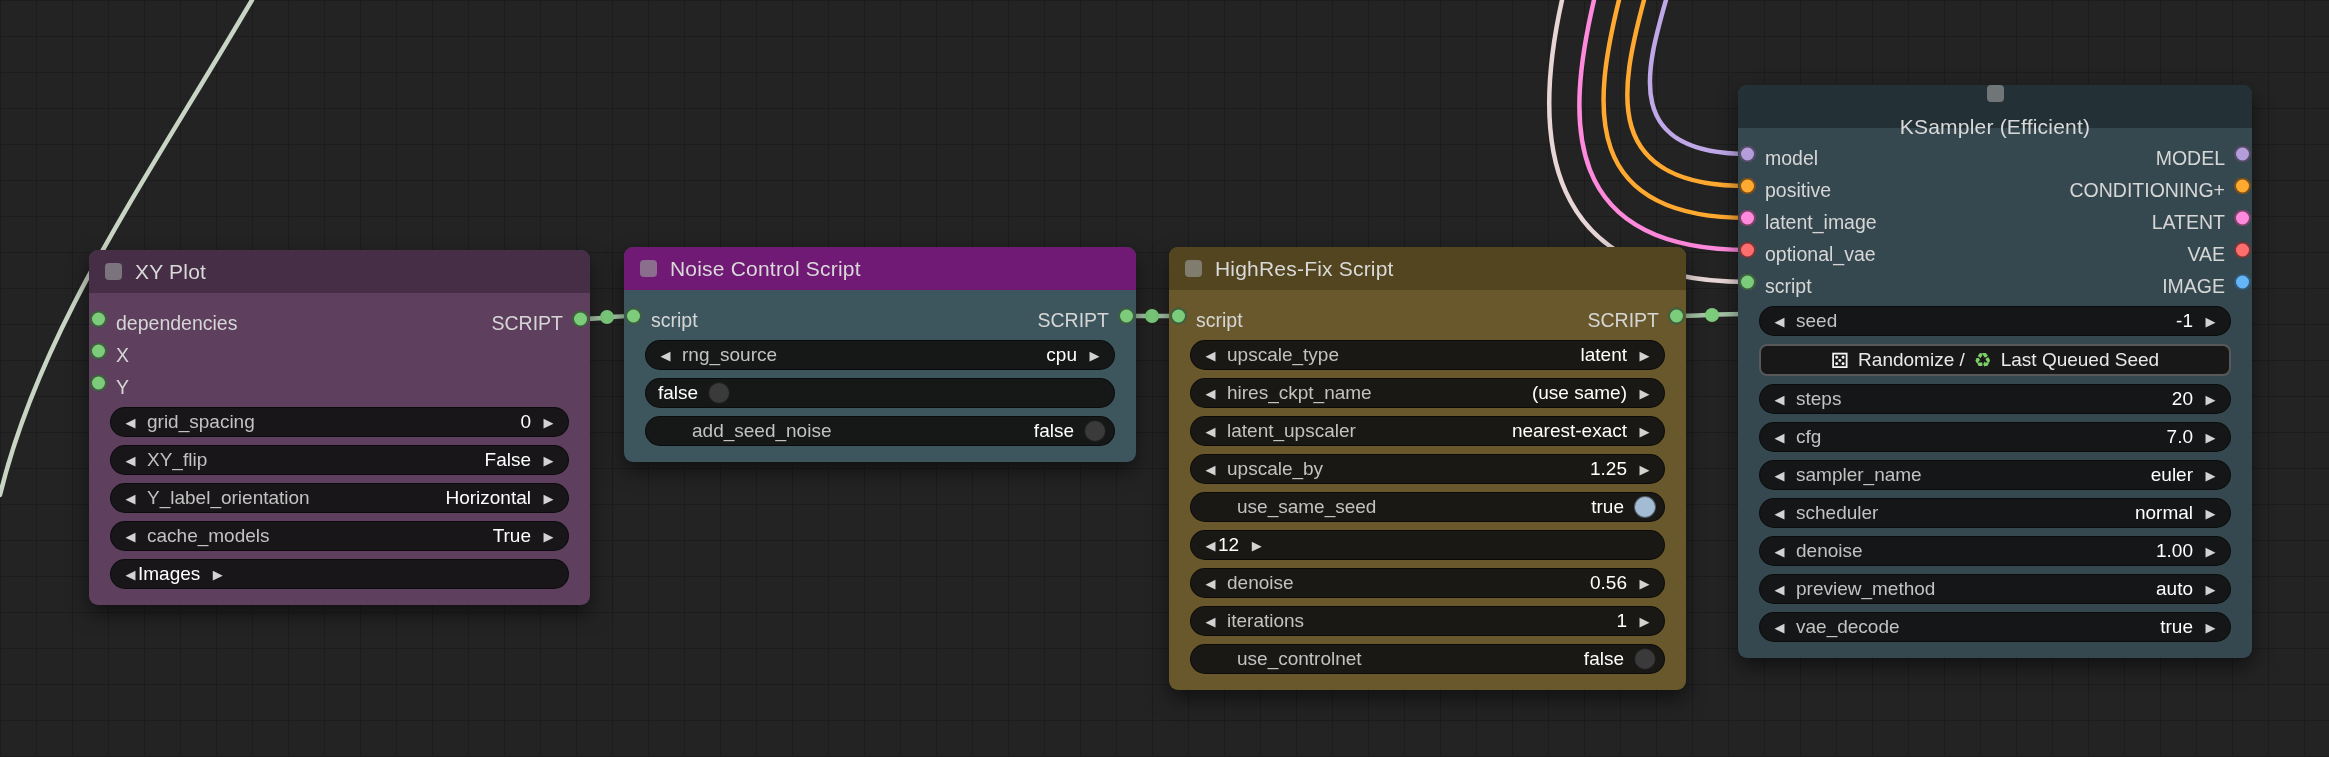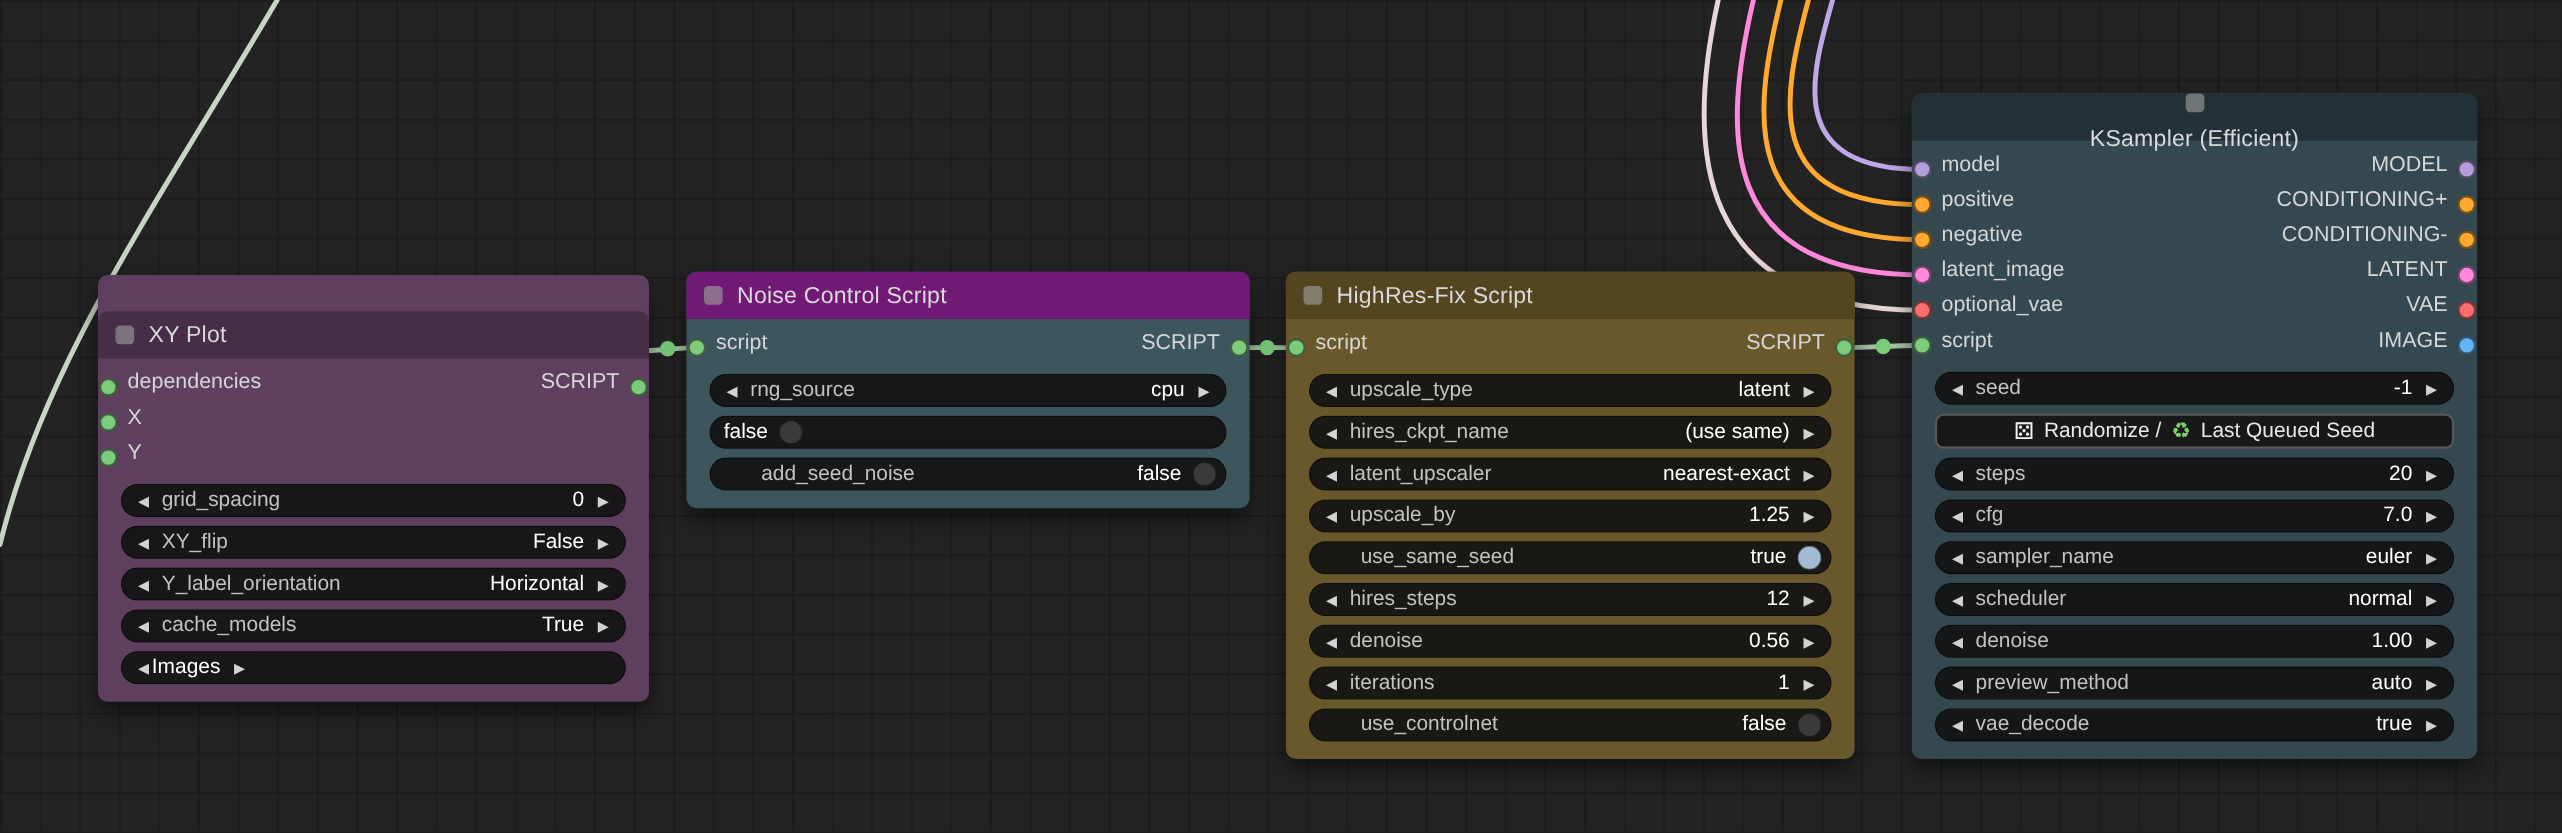--- a/index.html
+++ b/index.html
@@ -19,21 +19,21 @@
     box-shadow:0 9px 20px rgba(0,0,0,.5);
   }
   .node-title {
     height:43px; border-radius:9px 9px 0 0;
     display:flex; align-items:center; gap:13px; padding:0 16px;
     font-size:21px; color:#d9d9d9; letter-spacing:.2px;
   }
   .collapse-box { width:17px; height:17px; border-radius:4px; background:#9a9a9a; opacity:.65; flex:0 0 auto; }
   .node-body { padding-top:10px; padding-bottom:16px; border-radius:0 0 9px 9px; }
   .io-row {
-    position:relative; height:32px; display:flex; align-items:flex-start;
+    position:relative; height:32px; display:flex; align-items:flex-end;
     padding:0 27px; font-size:19.5px; color:#d6d6d6;
   }
   .io-label { white-space:nowrap; }
   .out-label { margin-left:auto; }
   .port-dot {
     position:absolute; top:50%; transform:translateY(-50%);
     width:17px; height:17px; border-radius:50%;
     border:2px solid rgba(10,10,10,.55);
   }
   .port-dot.in { left:1px; }
@@ -75,21 +75,21 @@
       <path d="M 580,319 C 600,319 614,316 634,316" stroke="#a6c5a6"></path>
       <path d="M 1126,316 C 1146,316 1159,316 1179,316" stroke="#a6c5a6"></path>
       <path d="M 1676,316 C 1700,316 1716,314 1748,314" stroke="#a6c5a6"></path>
     </g>
     <circle cx="607" cy="317" r="7" fill="#7ccc7c"></circle>
     <circle cx="1152" cy="316" r="7" fill="#7ccc7c"></circle>
     <circle cx="1712" cy="315" r="7" fill="#7ccc7c"></circle>
   </svg>
 
   <div class="node" style="left: 89px; top: 250px; width: 501px; background-color: rgb(94, 64, 94);">
-    <div class="node-title" style="background-color: rgb(70, 47, 70); margin-top: 33px;">
+    <div class="node-title" style="background-color: rgb(70, 47, 70);">
       <span class="collapse-box"></span>
       <span>XY Plot</span>
     </div>
     <div class="node-body">
       <div class="io-row">
         <span class="port-dot in" style="background-color: rgb(124, 204, 124);"></span>
         <span class="io-label">dependencies</span>
         <span class="io-label out-label">SCRIPT</span>
         <span class="port-dot out" style="background-color: rgb(124, 204, 124);"></span>
       </div>
@@ -202,21 +202,20 @@
         <span class="wvalue">1.25</span>
         <span class="arrow">▶</span>
       </div>
       <div class="widget">
         <span class="wlabel pad">use_same_seed</span>
         <span class="wvalue">true</span>
         <span class="toggle-knob" style="background-color: rgb(163, 188, 212);"></span>
       </div>
       <div class="widget">
         <span class="arrow">◀</span>
-        <span class="wlabel">hires_steps</span>
         <span class="wvalue">12</span>
         <span class="arrow">▶</span>
       </div>
       <div class="widget">
         <span class="arrow">◀</span>
         <span class="wlabel">denoise</span>
         <span class="wvalue">0.56</span>
         <span class="arrow">▶</span>
       </div>
       <div class="widget">
@@ -242,26 +241,20 @@
       <div class="io-row">
         <span class="port-dot in" style="background-color: rgb(179, 157, 219);"></span>
         <span class="io-label">model</span>
         <span class="io-label out-label">MODEL</span>
         <span class="port-dot out" style="background-color: rgb(179, 157, 219);"></span>
       </div>
       <div class="io-row">
         <span class="port-dot in" style="background-color: rgb(255, 169, 49);"></span>
         <span class="io-label">positive</span>
         <span class="io-label out-label">CONDITIONING+</span>
-        <span class="port-dot out" style="background-color: rgb(255, 169, 49);"></span>
-      </div>
-      <div class="io-row">
-        <span class="port-dot in" style="background-color: rgb(255, 169, 49);"></span>
-        <span class="io-label">negative</span>
-        <span class="io-label out-label">CONDITIONING-</span>
         <span class="port-dot out" style="background-color: rgb(255, 169, 49);"></span>
       </div>
       <div class="io-row">
         <span class="port-dot in" style="background-color: rgb(255, 137, 220);"></span>
         <span class="io-label">latent_image</span>
         <span class="io-label out-label">LATENT</span>
         <span class="port-dot out" style="background-color: rgb(255, 137, 220);"></span>
       </div>
       <div class="io-row">
         <span class="port-dot in" style="background-color: rgb(255, 110, 110);"></span>

